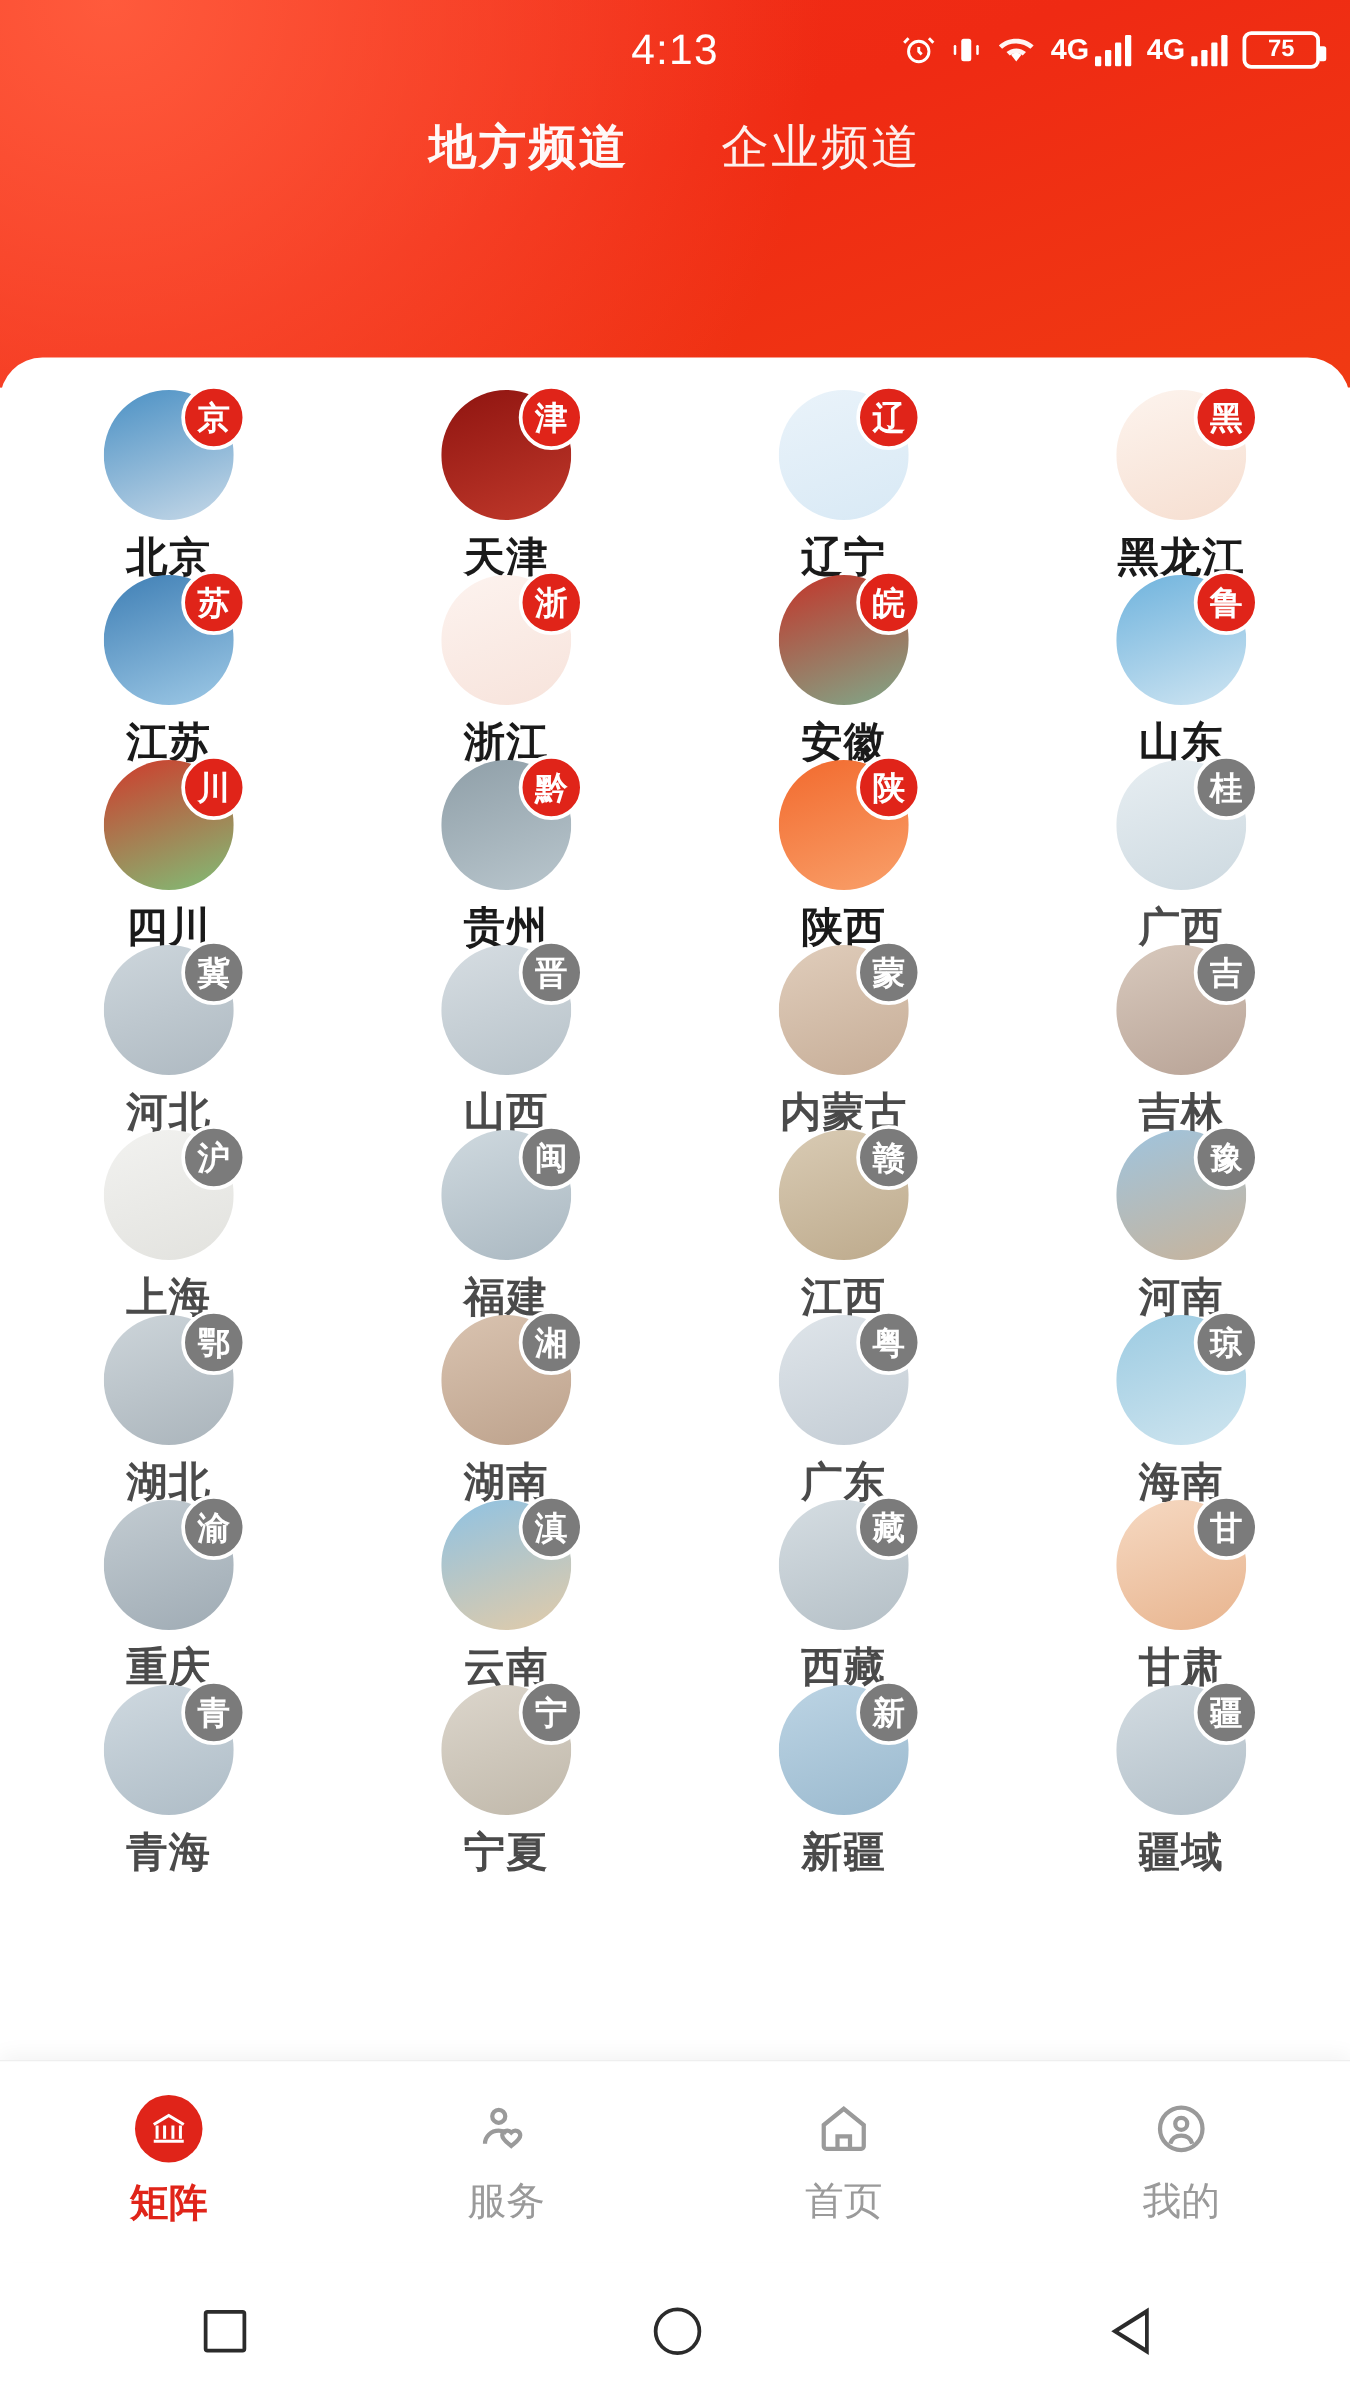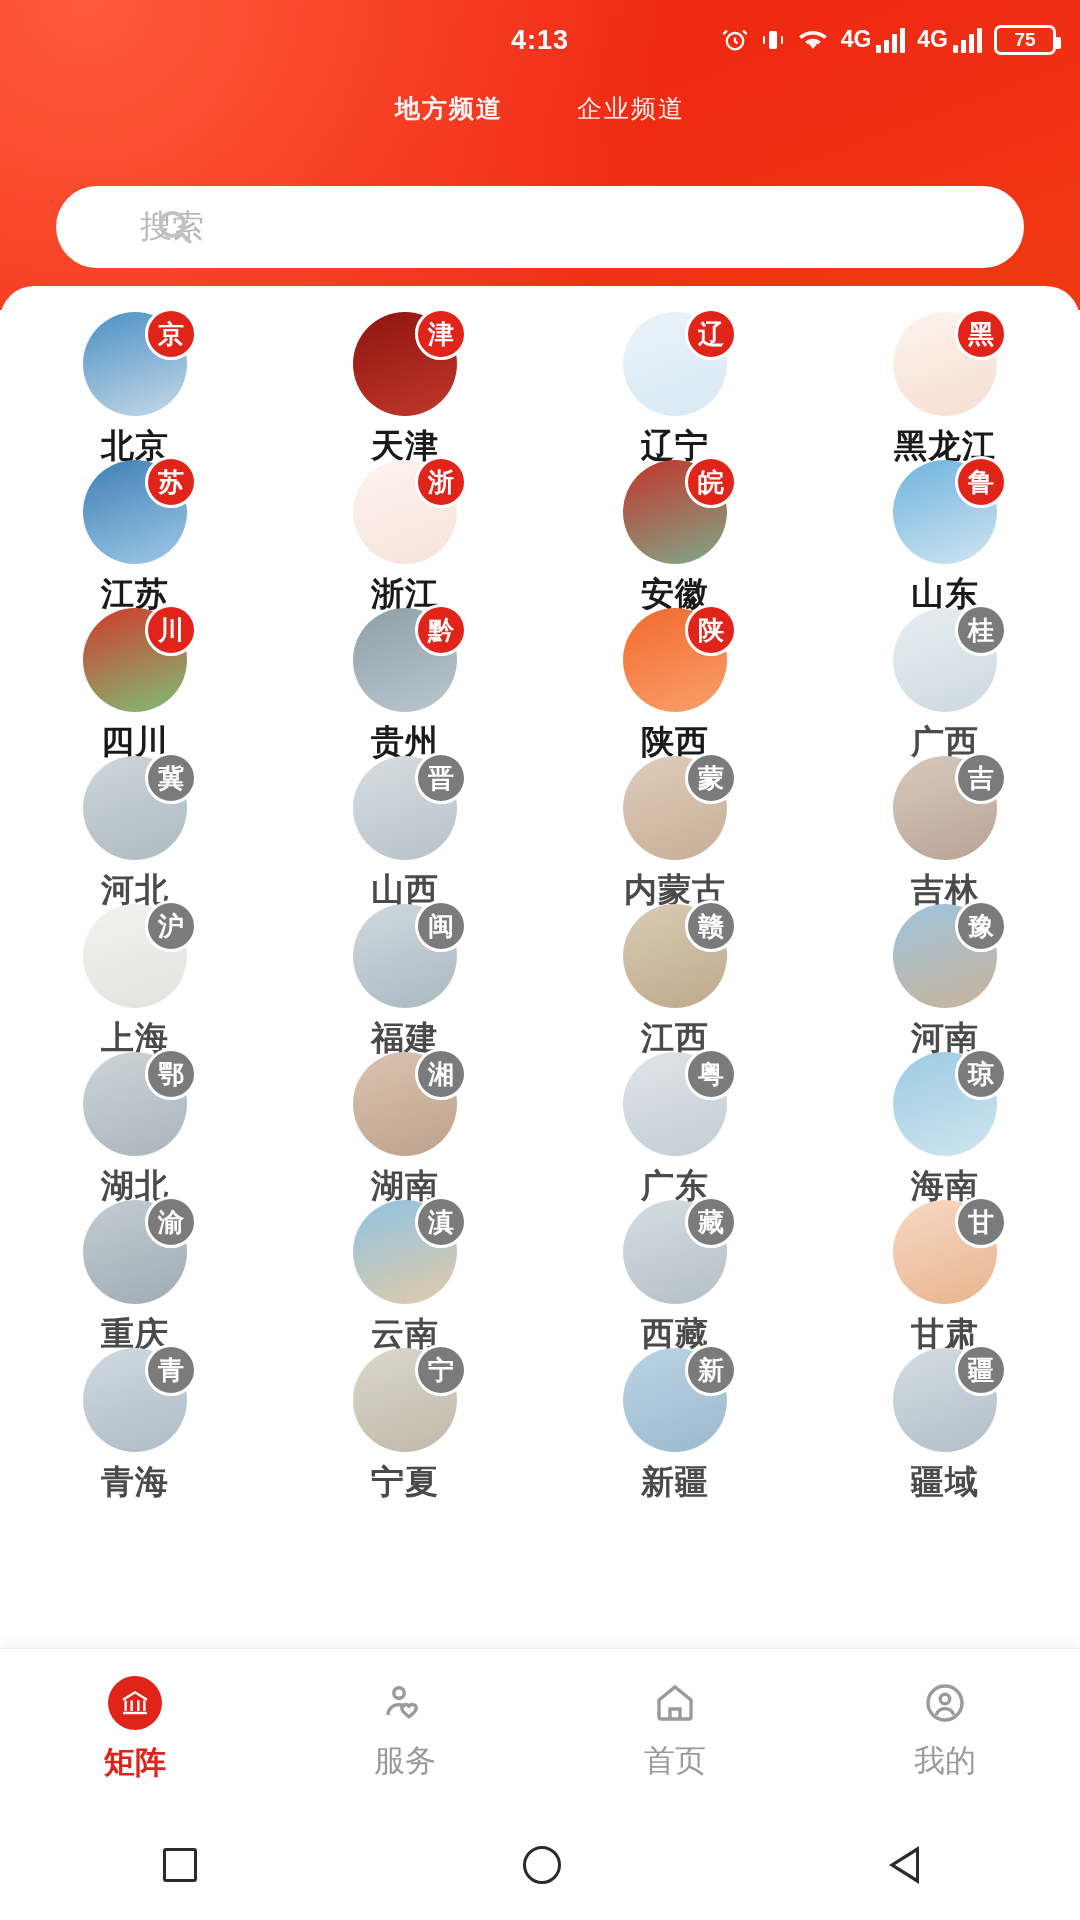--- a/index.html
+++ b/index.html
@@ -21,21 +21,21 @@
     background:
       radial-gradient(circle at 8% 0%, #ff5a3c 0%, rgba(255,90,60,0) 55%),
       linear-gradient(160deg, #f22d18 0%, #ef2a13 45%, #f03a13 100%);
   }
   .statusbar {
     position:absolute; top:0; left:0; width:1080px; height:80px;
     display:flex; align-items:center; justify-content:center;
     color:#ffffff;
   }
   .status-time {
-    font-size:27px; font-weight:bold; letter-spacing:1px;
+    font-size:34px; font-weight:normal; letter-spacing:1px;
     color:#ffffff;
   }
   .status-icons {
     position:absolute; right:24px; top:0; height:80px;
     display:flex; align-items:center; gap:12px;
   }
   .sic { color:#fff; font-size:26px; line-height:1; display:flex; align-items:center; }
   .bars { display:flex; align-items:flex-end; gap:3px; height:26px; }
   .bars i { display:block; width:5px; background:#fff; border-radius:1px; }
   .bars i:nth-child(1){height:8px}
@@ -54,21 +54,21 @@
     width:5px; height:12px; background:#fff; border-radius:0 2px 2px 0;
   }
   .battery span { font-size:19px; color:#fff; font-weight:bold;text-align:center; }
 
   
   .top-tabs {
     position:absolute; top:92px; left:0; width:1080px;
     display:flex; align-items:center; justify-content:center; gap:58px;
   }
   .top-tab {
-    font-size:25px; color:#ffffff; font-weight:bold; letter-spacing:2px;
+    font-size:38px; color:#ffffff; font-weight:bold; letter-spacing:2px;
     opacity:0.97;
   }
   .top-tab.inactive { font-weight:normal; opacity:0.93;margin-left:16px; }
 
   
   .searchbar {
     position:absolute; top:186px; left:56px;
     width:968px; height:82px; background:#ffffff;
     border-radius:41px; display:flex; align-items:center; padding-left:84px;
   }
@@ -211,29 +211,20 @@
           <span>75</span>
         </span>
       </div>
     </div>
 
     <div class="top-tabs">
       <div class="top-tab">地方频道</div>
       <div class="top-tab inactive">企业频道</div>
     </div>
 
-    <div class="searchbar">
-      <span class="search-icon">
-        <svg width="42" height="42" viewBox="0 0 24 24" fill="none" stroke="#c2c2c2" stroke-width="2.2">
-          <circle cx="10.5" cy="10.5" r="6.6"></circle>
-            <path d="M15.6 15.6 21 21"></path>
-        </svg>
-      </span>
-      <span class="search-placeholder">搜索</span>
-    </div>
   </div>
 
   <div class="sheet">
     <div class="grid" id="grid">
         <div class="cell">
           <div class="avatar-wrap">
             <div class="avatar">
               <div class="img" style="background: linear-gradient(160deg, rgb(74, 144, 196) 0%, rgb(199, 217, 232) 100%);"></div>
             </div>
             <div class="badge red">京</div>

